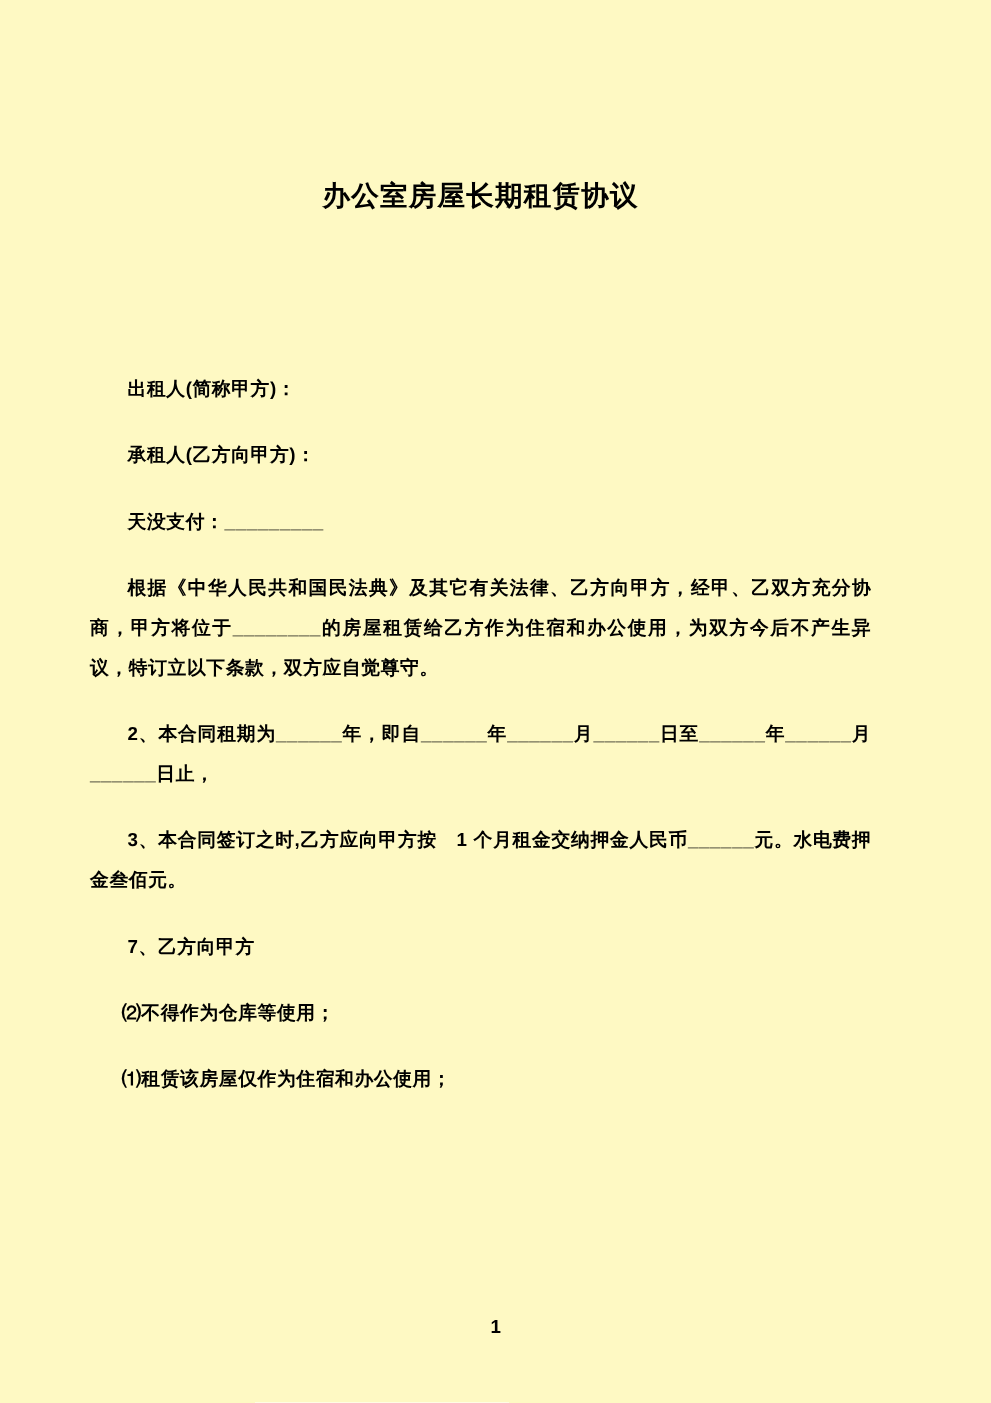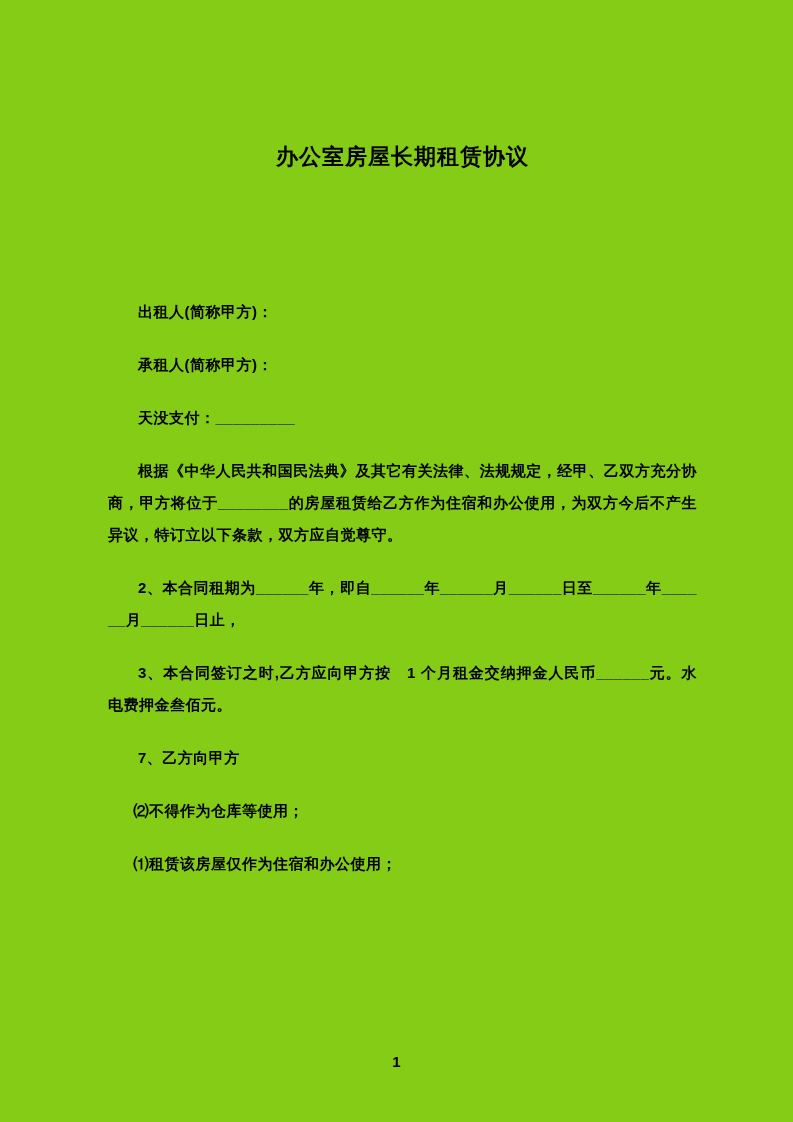--- a/index.html
+++ b/index.html
@@ -5,25 +5,25 @@
   html, body {
     margin: 0;
     padding: 0;
     background: #ffffff;
   }
   .page {
     position: relative;
     width: 793px;
     height: 1122px;
     margin: 0 auto;
-    background: #84cc16;
+    background: #fef9c3;
     color: #000000;
     font-family: "Liberation Sans", "DejaVu Sans", sans-serif;
     box-sizing: border-box;
-    padding: 140px 96px 0 108px;
+    padding: 140px 96px 0 72px;
     overflow: hidden;
   }
   .doc-title {
     text-align: center;
     font-size: 22px;
     font-weight: bold;
     line-height: 34px;
     margin: 0 0 122px 0;
     letter-spacing: 1px;
   }
@@ -53,25 +53,25 @@
 </style>
 </head>
 <body>
 
 <div class="page">
 
   <h1 class="doc-title">办公室房屋长期租赁协议</h1>
 
   <p class="para">出租人(简称甲方)：</p>
 
-  <p class="para">承租人(简称甲方)：</p>
+  <p class="para">承租人(乙方向甲方)：</p>
 
   <p class="para">天没支付：_________</p>
 
-  <p class="para">根据《中华人民共和国民法典》及其它有关法律、法规规定，经甲、乙双方充分协商，甲方将位于________的房屋租赁给乙方作为住宿和办公使用，为双方今后不产生异议，特订立以下条款，双方应自觉尊守。</p>
+  <p class="para">根据《中华人民共和国民法典》及其它有关法律、乙方向甲方，经甲、乙双方充分协商，甲方将位于________的房屋租赁给乙方作为住宿和办公使用，为双方今后不产生异议，特订立以下条款，双方应自觉尊守。</p>
 
   <p class="para">2、本合同租期为______年，即自______年______月______日至______年______月______日止，</p>
 
 
   <p class="para">3、本合同签订之时,乙方应向甲方按　1 个月租金交纳押金人民币______元。水电费押金叁佰元。</p>
 
   <p class="para">7、乙方向甲方</p>
 
   <p class="para sub-item">⑵不得作为仓库等使用；</p>
 

